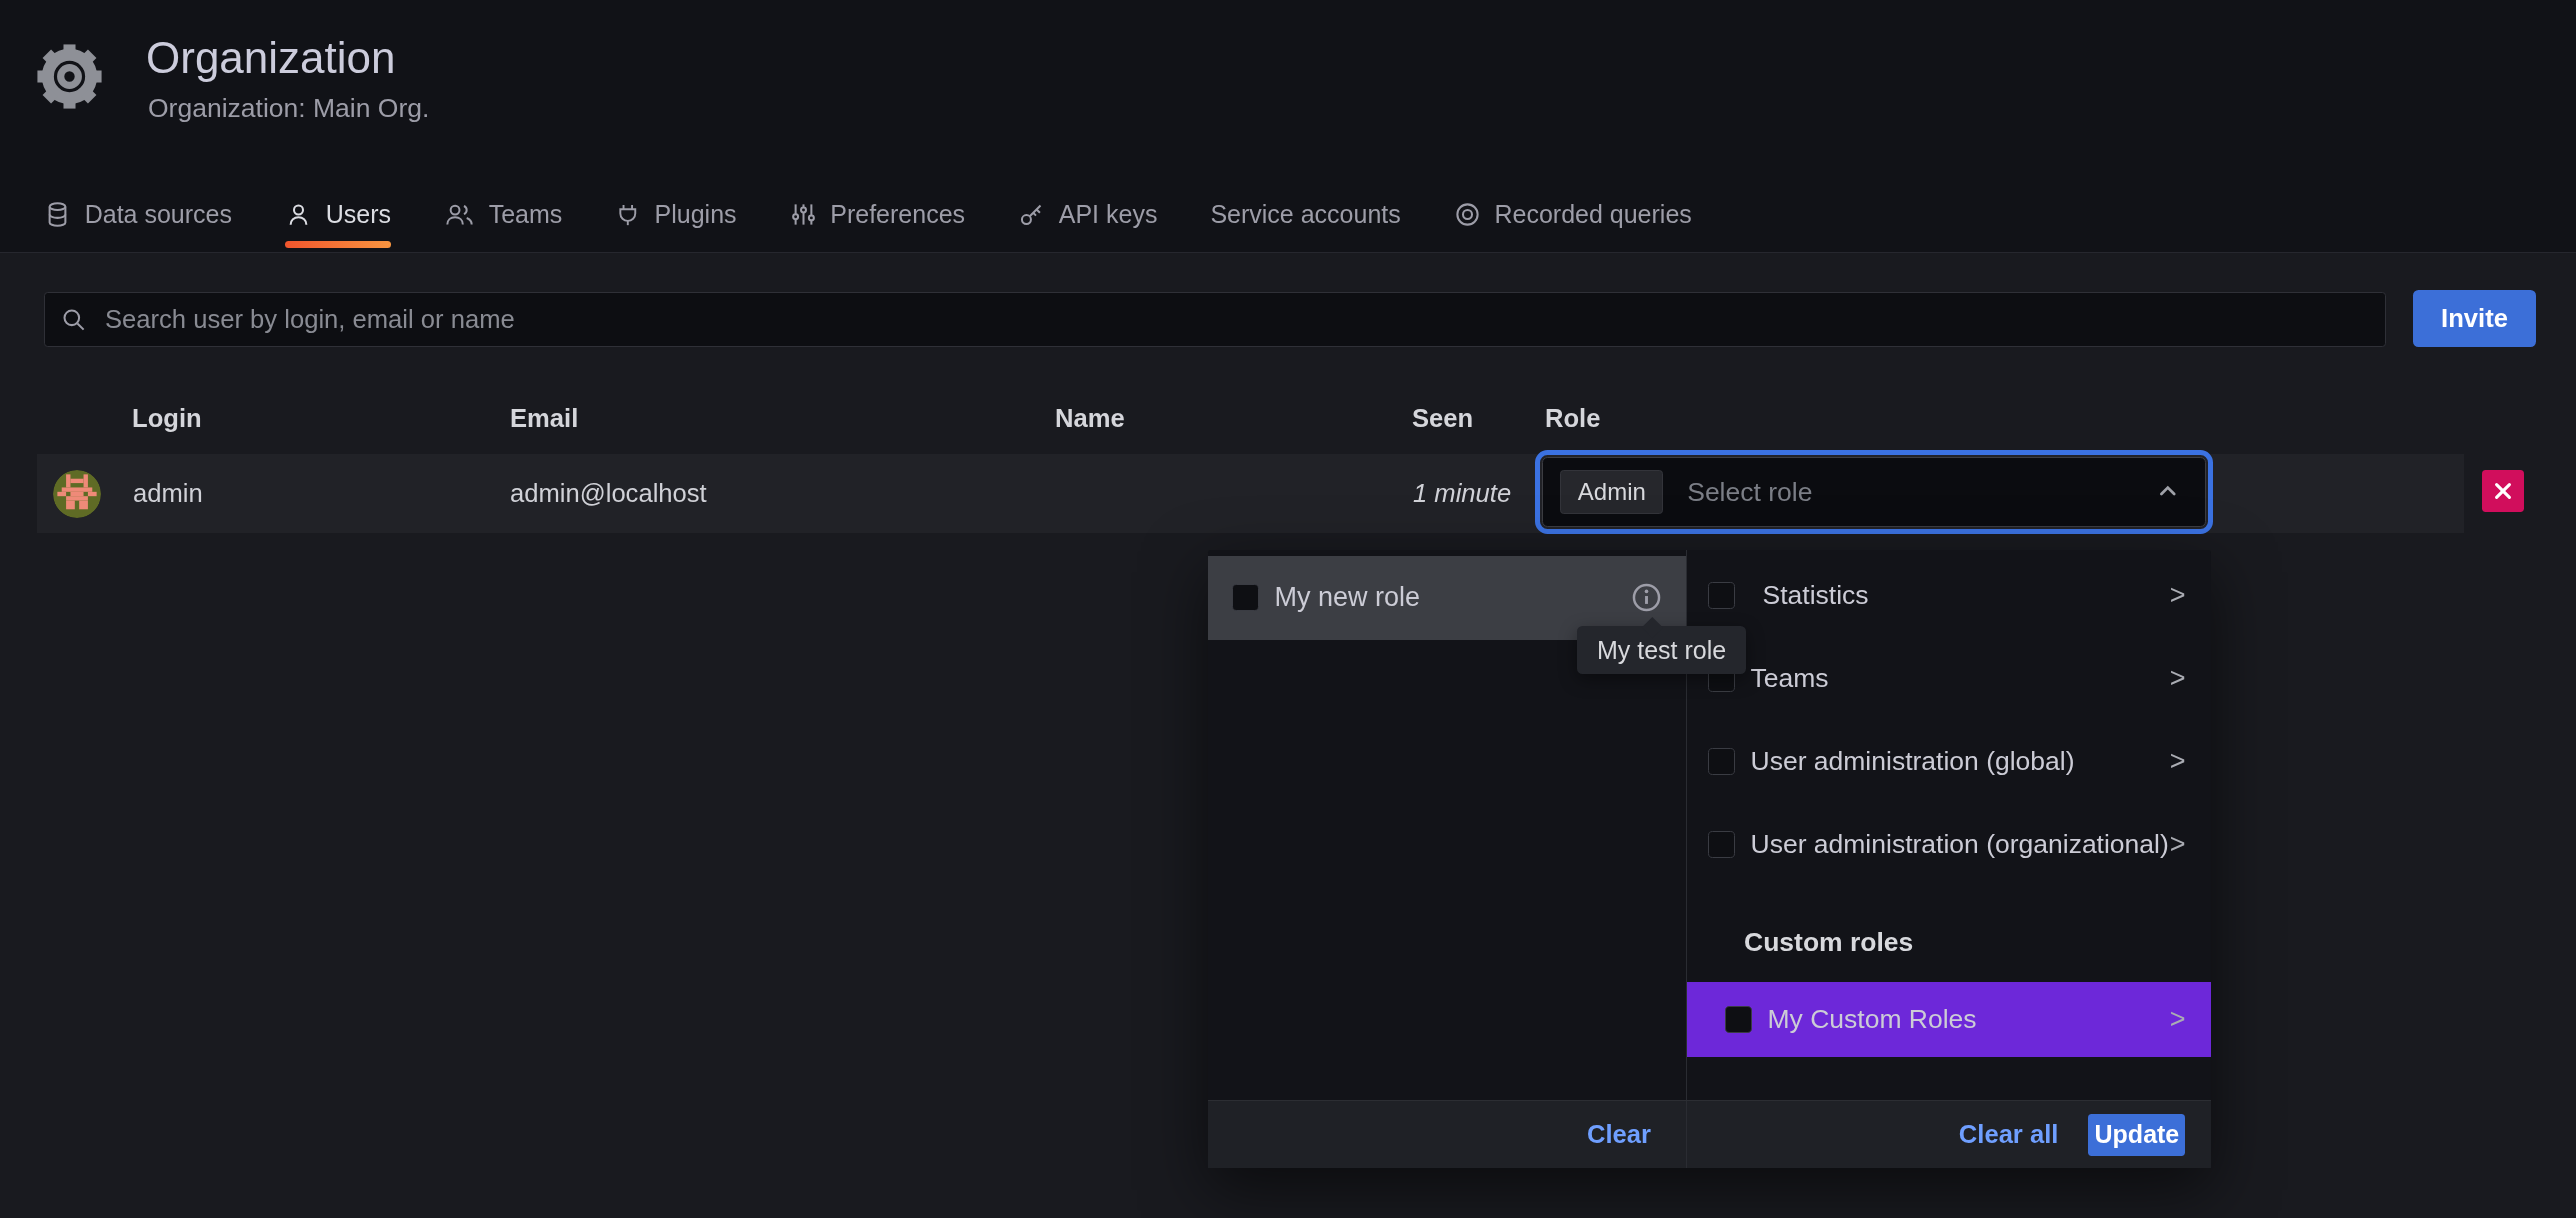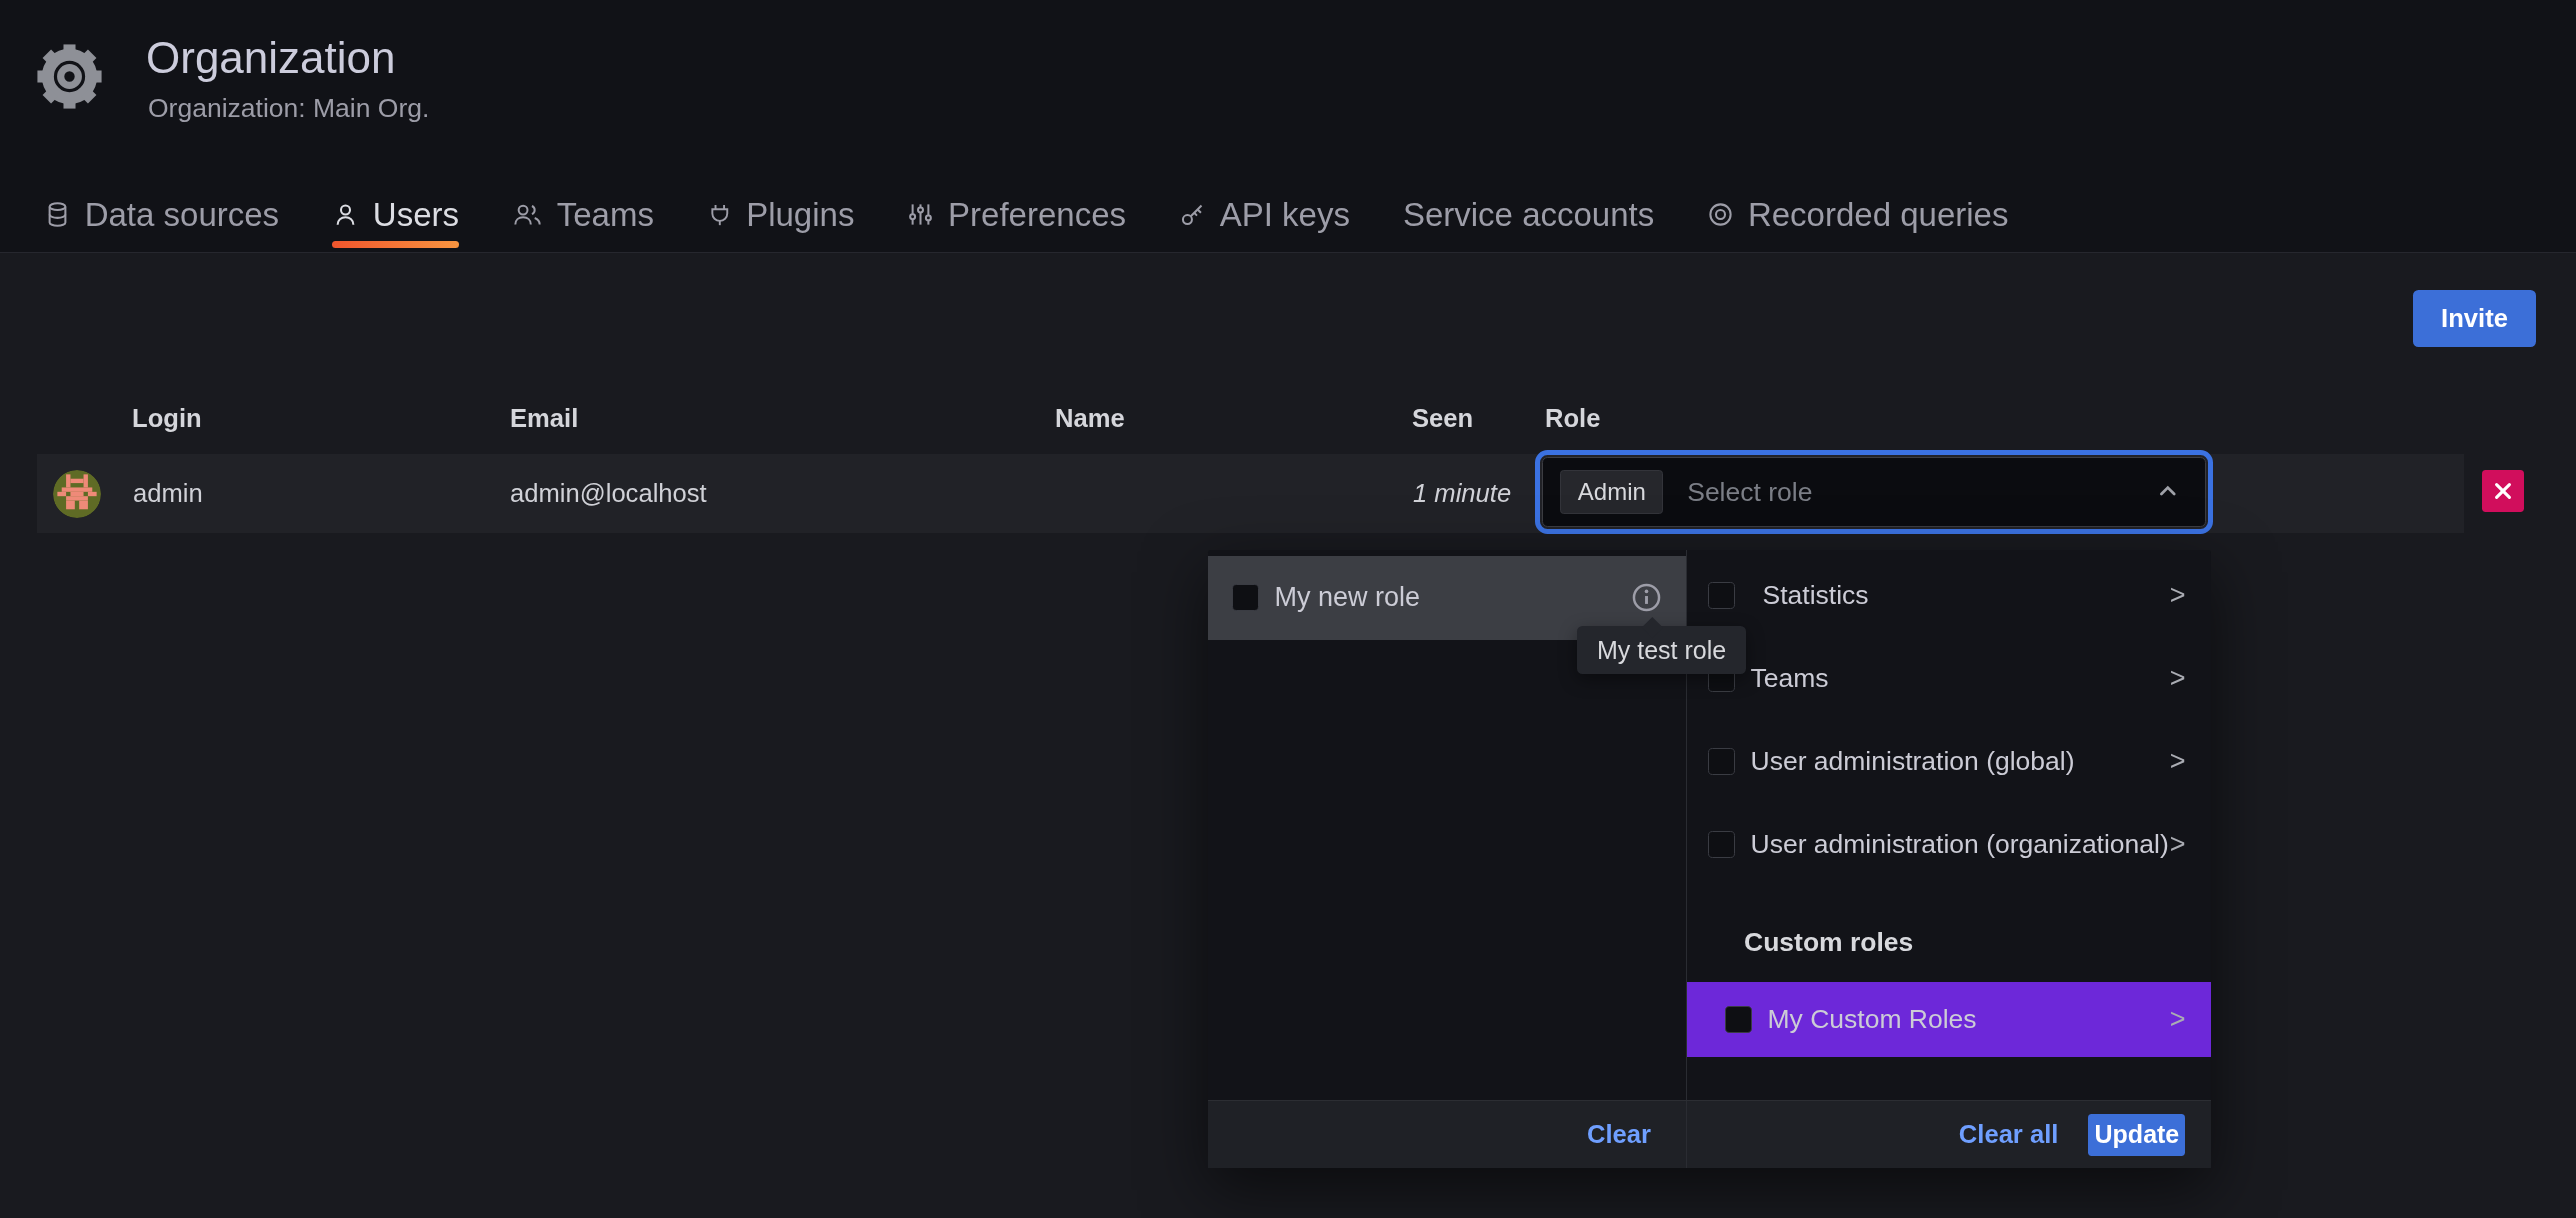--- a/index.html
+++ b/index.html
@@ -11,21 +11,21 @@
   }
   
   .top {
     position:absolute; top:0; left:0; right:0; height:253px;
     background:#111217; border-bottom:0.9px solid #26272e;
   }
   .gear { position:absolute; left:31px; top:38px; }
   .page-title { position:absolute; left:146px; top:31px; font-size:44px; line-height:53px; font-weight:500; color:#ccccdc; }
   .page-subtitle { position:absolute; left:148px; top:93px; font-size:26.5px; color:#9d9da8; }
   .tabs { position:absolute; left:44px; bottom:0; height:75px; display:flex; gap:53px; align-items:center; }
-  .tab { position:relative; height:75px; display:flex; align-items:center; gap:13.7px; color:#9d9da8; font-size:33px; cursor:pointer; }
+  .tab { position:relative; height:75px; display:flex; align-items:center; gap:13.7px; color:#9d9da8; font-size:25px; cursor:pointer; }
   .tab svg { flex:0 0 auto; }
   .tab.active { color:#dcdde3; font-weight:500; }
   .tab.active::after {
     content:""; position:absolute; left:0; right:0; bottom:3.7px; height:7.3px; border-radius:3.7px;
     background:linear-gradient(90deg,#f0552d,#f89540);
   }
   
   .content { position:absolute; top:253px; left:0; right:0; bottom:0; background:#191a1f; }
   .search-wrap { position:absolute; left:44px; top:39px; width:2342px; height:55px; }
   .search-wrap svg { position:absolute; left:16.4px; top:13.7px; }
@@ -192,20 +192,27 @@
           <circle cx="12" cy="12" r="9"></circle>
             <circle cx="12" cy="12" r="4"></circle>
         </svg>
         <span>Recorded queries</span>
       </div>
     </div>
   </div>
 
   <div class="content">
 
+    <div class="search-wrap">
+      <svg width="27" height="27" viewBox="0 0 24 24" fill="none" stroke="#9d9da8" stroke-width="1.8">
+        <circle cx="10.5" cy="10.5" r="6.5"></circle>
+          <line x1="15.5" y1="15.5" x2="21" y2="21"></line>
+      </svg>
+      <input class="search-input" type="text" placeholder="Search user by login, email or name" style="">
+    </div>
     <button class="btn-primary invite-btn">Invite</button>
 
     <div class="thead">
       <span class="col-login">Login</span>
       <span class="col-email">Email</span>
       <span class="col-name">Name</span>
       <span class="col-seen">Seen</span>
       <span class="col-role">Role</span>
     </div>
 

